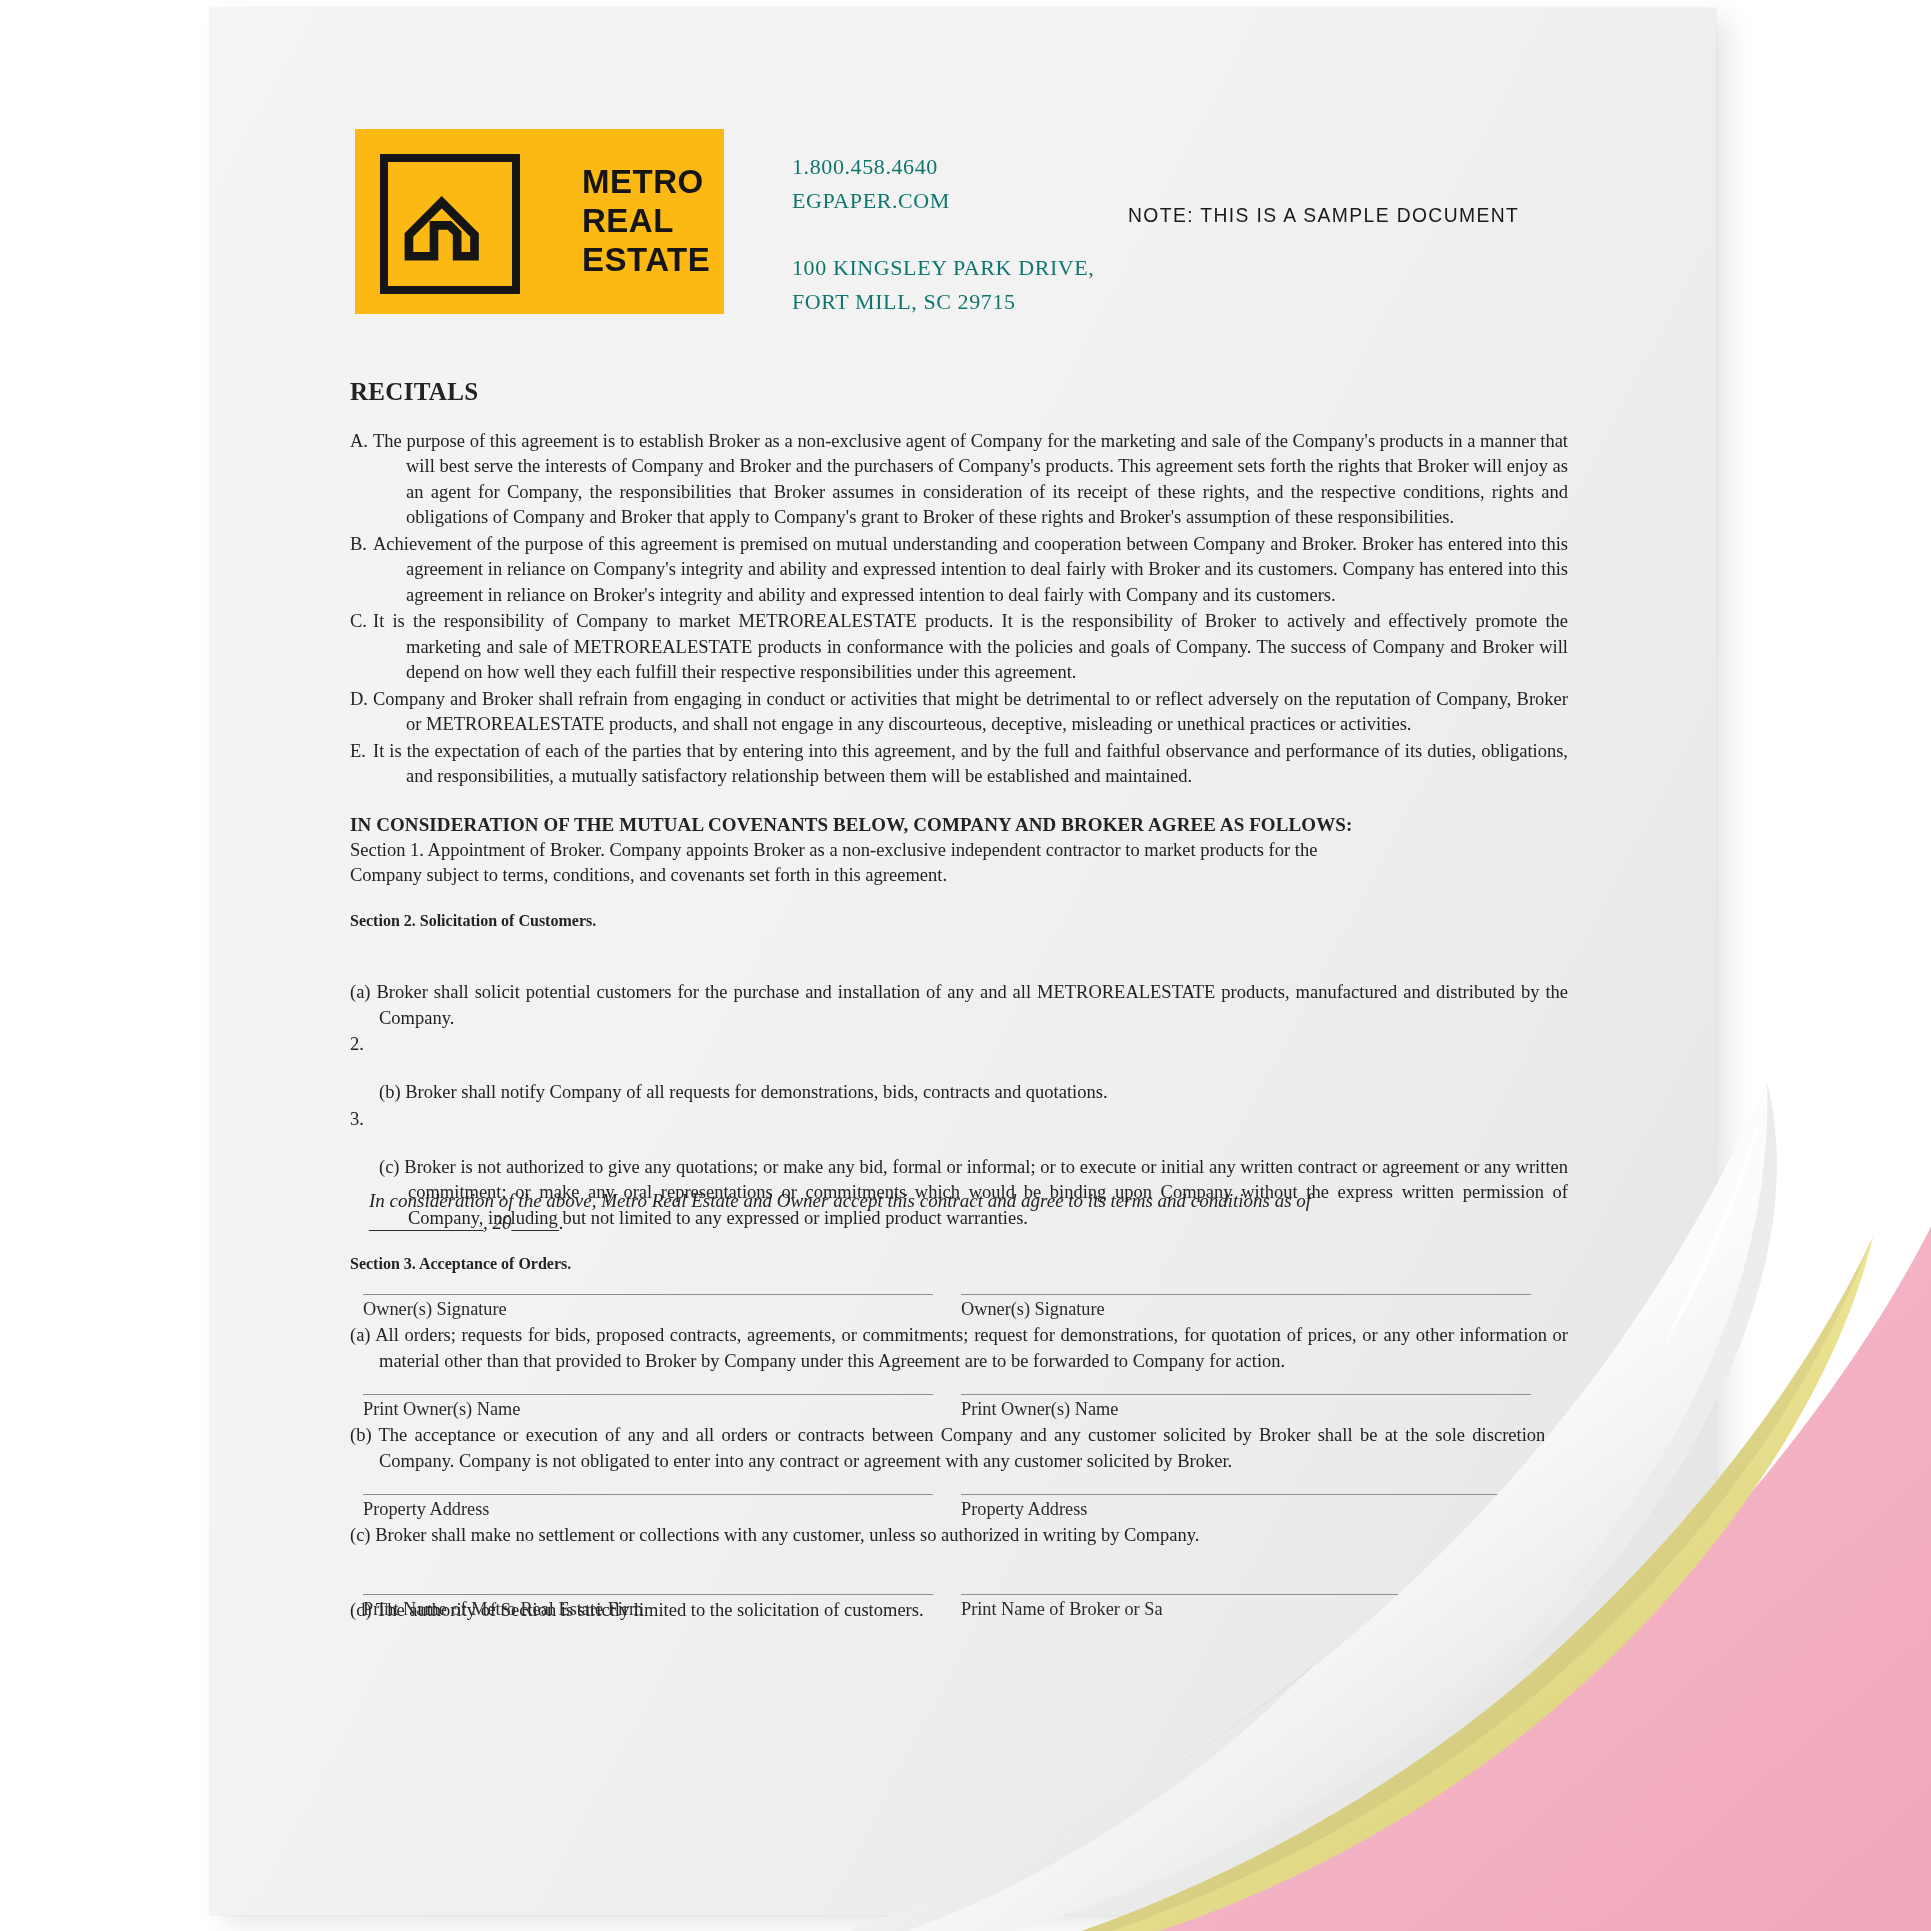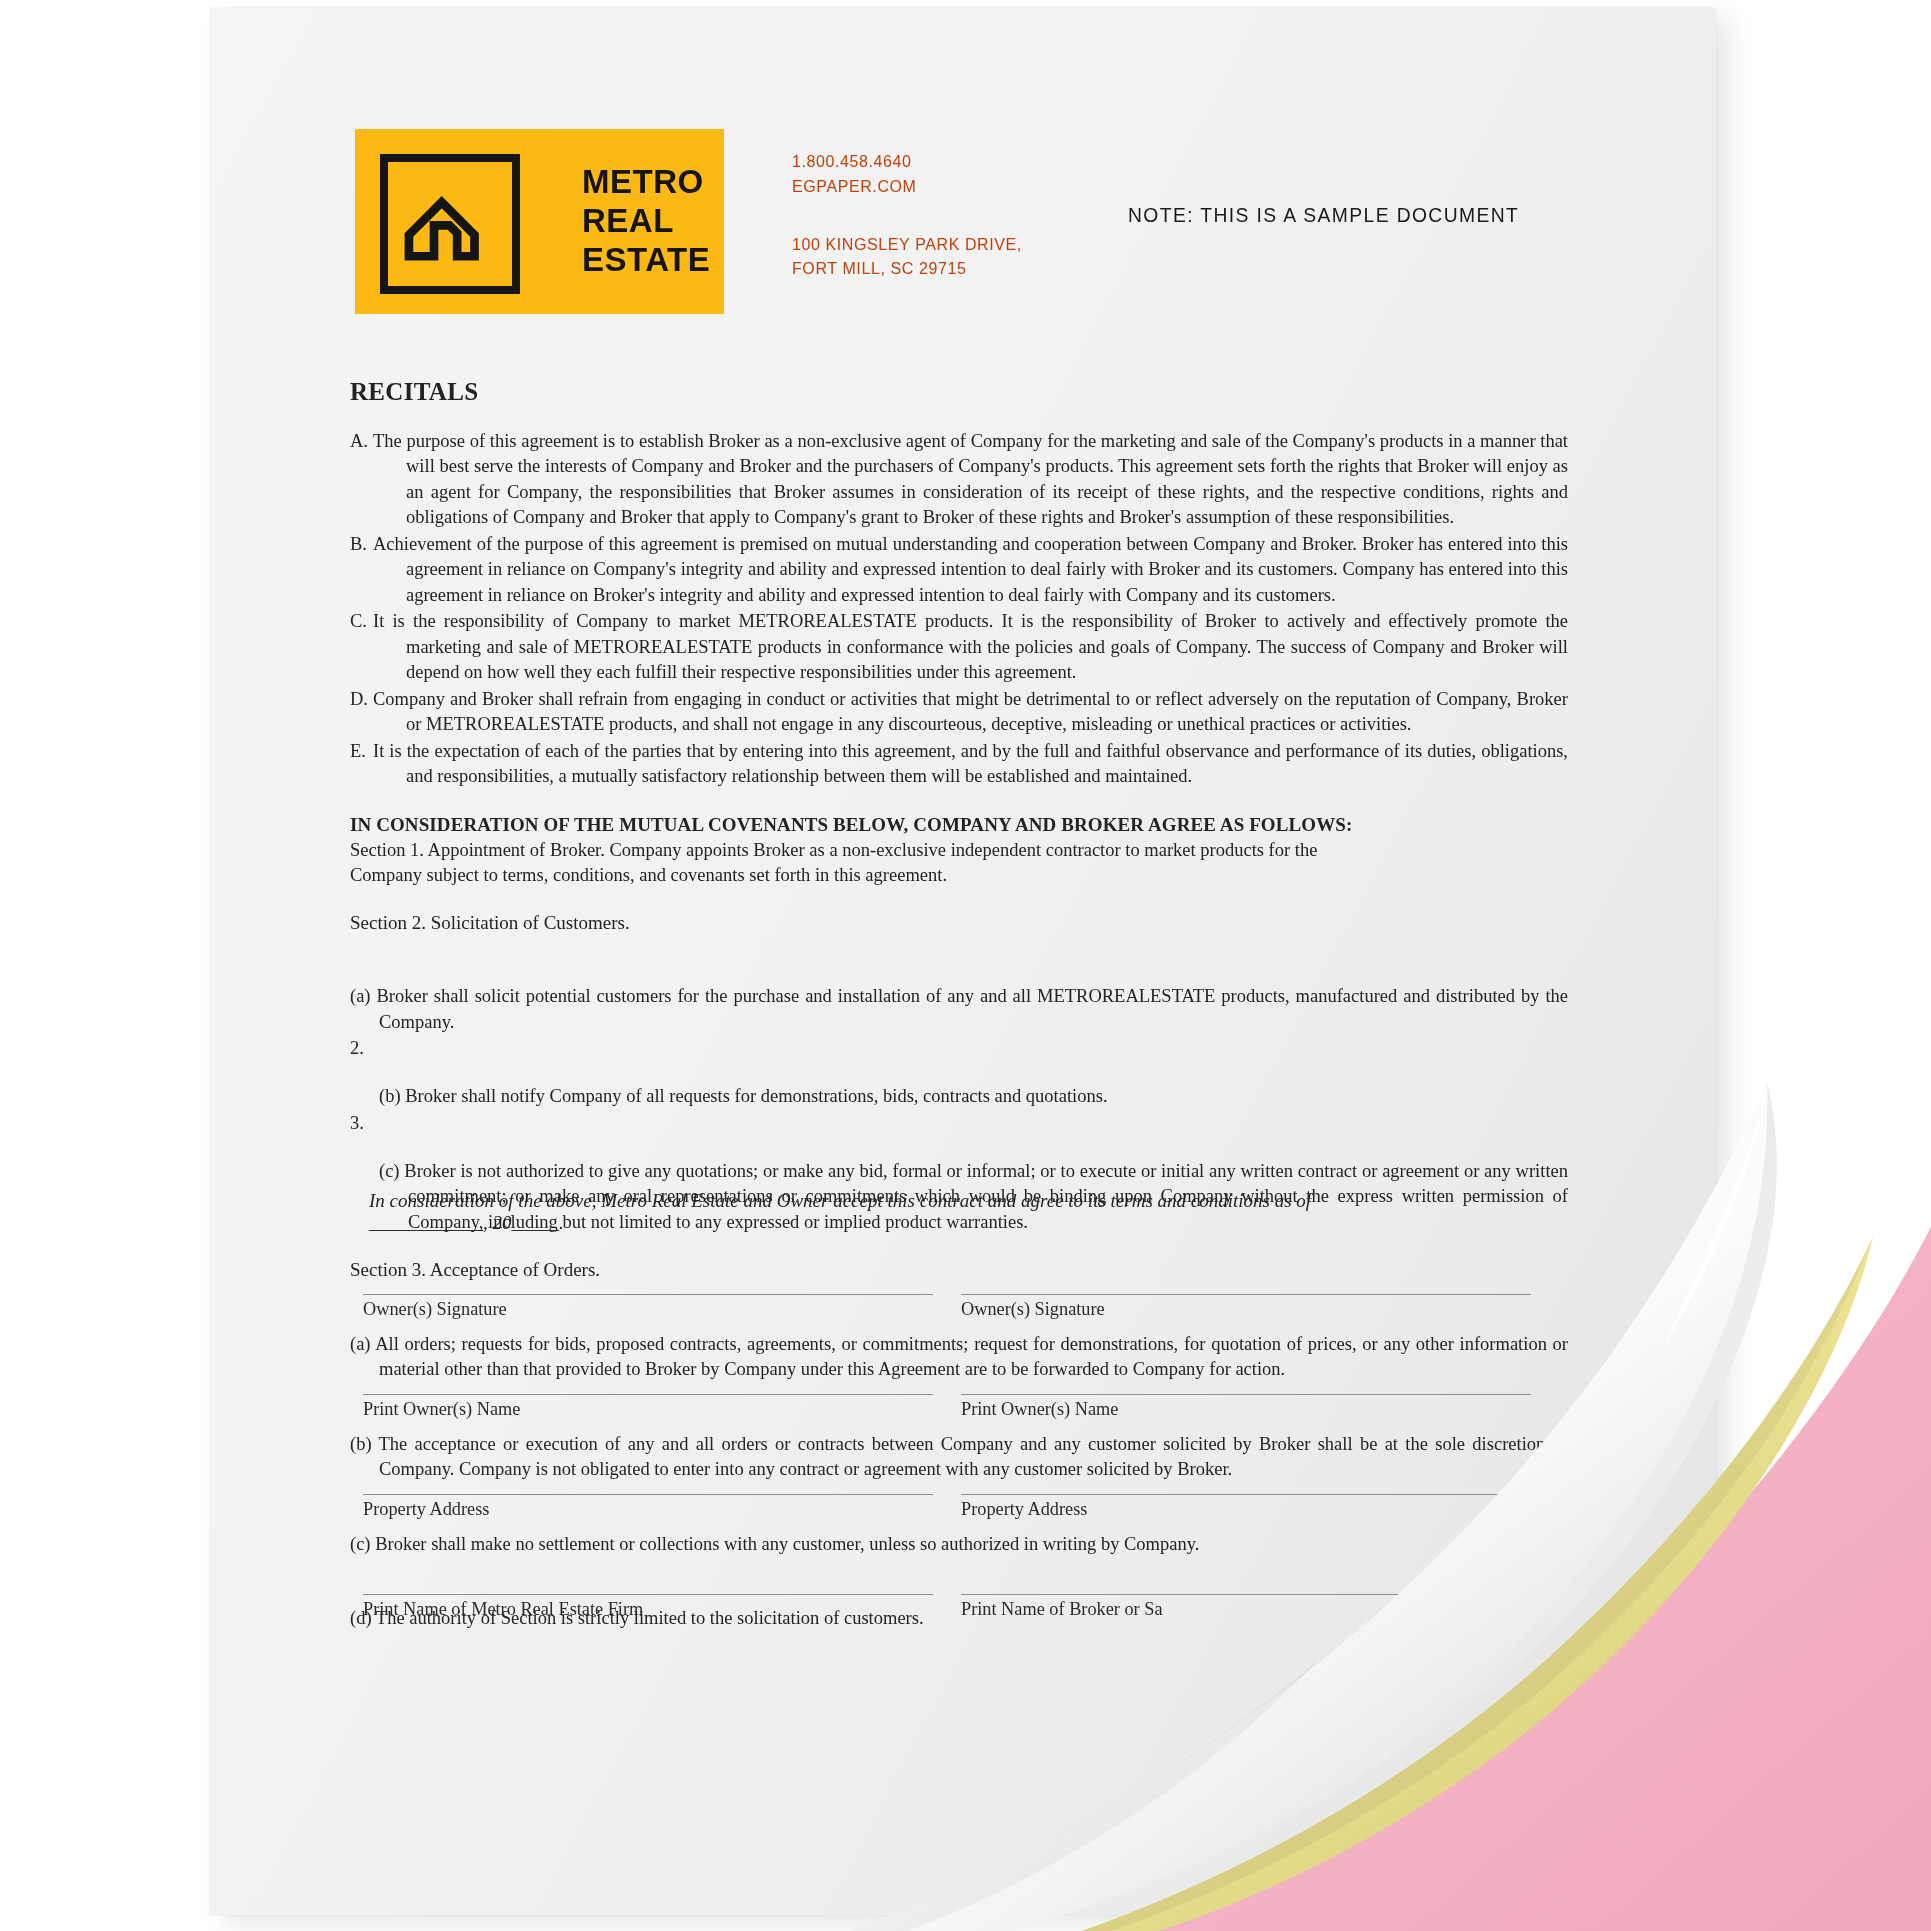--- a/index.html
+++ b/index.html
@@ -72,23 +72,23 @@
     line-height: 1.18;
     letter-spacing: 0.5px;
     font-size: 33px;
   }
   .logo-words div { white-space: nowrap; }
 
   .contact {
     position: absolute;
     left: 792px;
     top: 150px;
-    font-family: Liberation Sans, sans-serif;
-    font-size: 16px;
-    color: #c2410c;
+    font-family: Liberation Serif, serif;
+    font-size: 22px;
+    color: #0f766e;
     letter-spacing: 0.6px;
     line-height: 1.55;
   }
   .contact .gap { height: 33px; }
 
   .note {
     position: absolute;
     left: 1128px;
     top: 205px;
     font-family: "Liberation Sans", sans-serif;
@@ -140,22 +140,22 @@
   }
   .block-gap { height: 21px; }
 
   .covenant-head {
     font-weight: bold;
     font-size: 19px;
     letter-spacing: 0.1px;
   }
   .para { text-align: left; }
   .sec-head {
-    font-weight: normal;
-    font-size: 19px;
+    font-weight: bold;
+    font-size: 16px;
   }
   .numbered {
     margin: 0;
     padding: 0;
     list-style: none;
   }
   .numbered li {
     display: flex;
     margin-bottom: 1px;
   }

